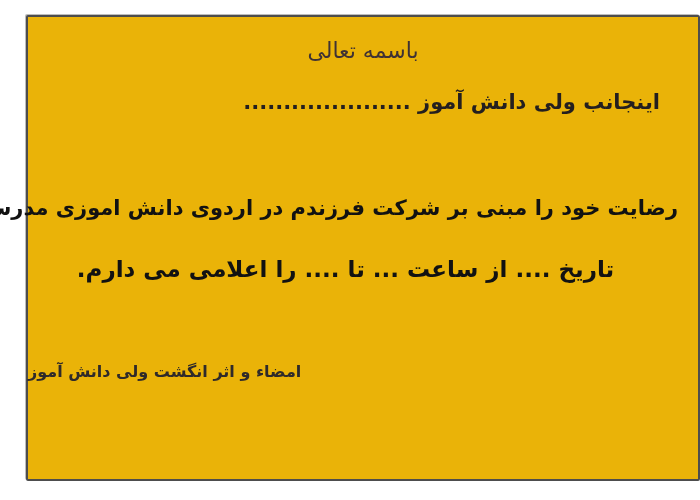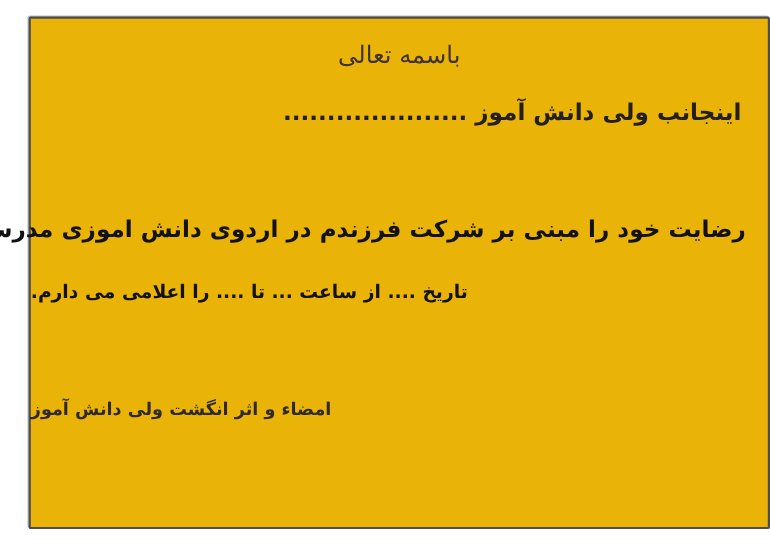--- a/index.html
+++ b/index.html
@@ -37,40 +37,40 @@
   .bismillah {
     top: 21px;
     text-align: center;
     font-family: "DejaVu Serif", "DejaVu Sans", serif;
     font-size: 22px;
     font-weight: 400;
     color: #3f3234;
   }
   .intro {
     top: 73px;
-    padding-right: 24px;
+    padding-right: 38px;
     text-align: right;
     font-size: 21px;
     font-weight: 700;
     color: #241f1f;
     letter-spacing: 0.2px;
   }
   .body-1 {
     top: 179px;
     padding-right: 20px;
     text-align: right;
     font-size: 21px;
     font-weight: 700;
     color: #121212;
   }
   .body-2 {
     top: 239px;
     padding-right: 35px;
-    text-align: left;
-    font-size: 17px;
+    text-align: center;
+    font-size: 23px;
     font-weight: 700;
     color: #121212;
   }
   .signature {
     top: 345px;
     padding-right: 26px;
     text-align: left;
     font-size: 16px;
     font-weight: 700;
     color: #2f2a2a;

